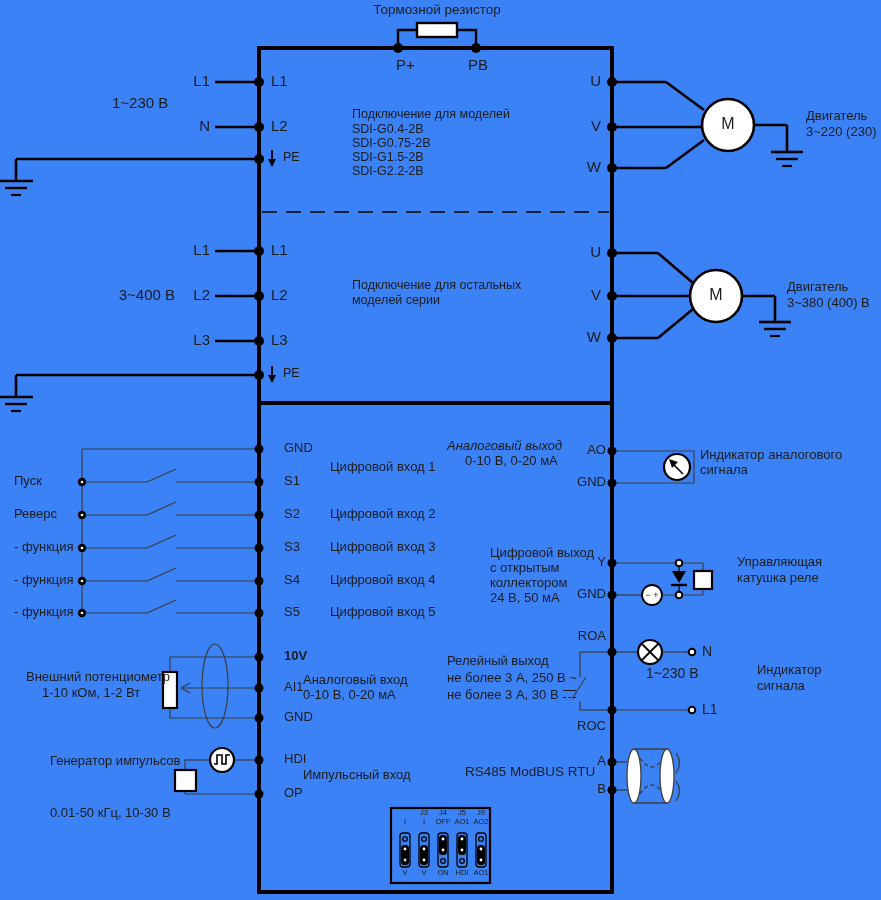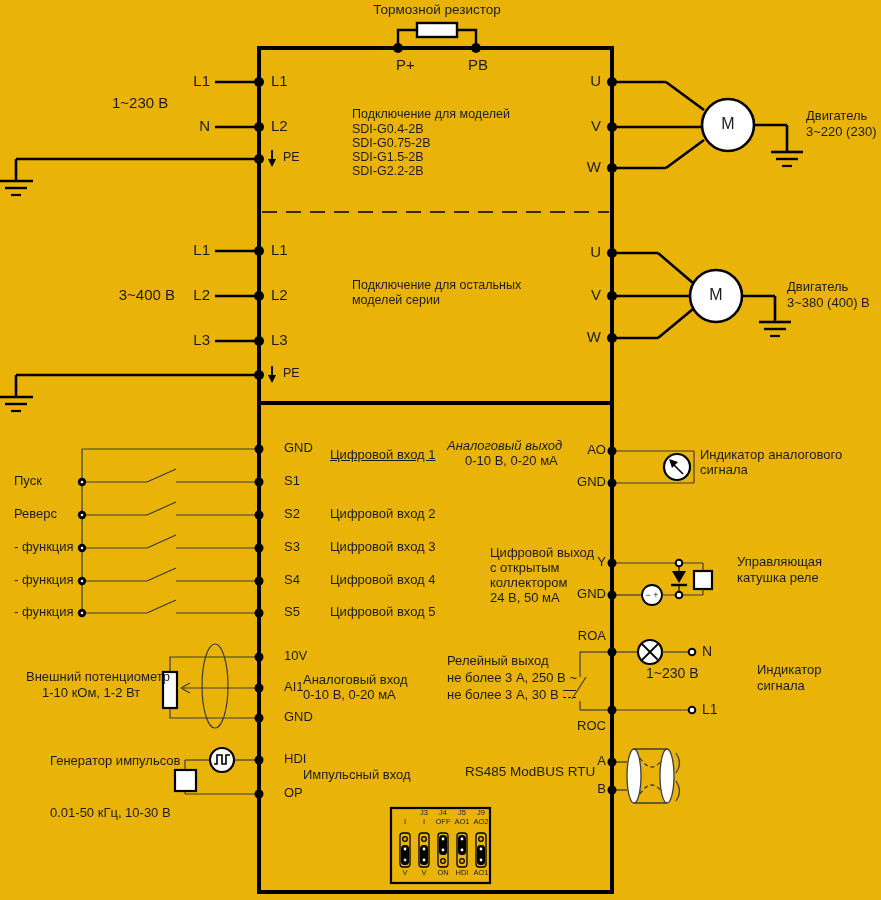--- a/index.html
+++ b/index.html
@@ -1,16 +1,16 @@
 <!DOCTYPE html>
 <html><head>
 <meta charset="utf-8">
 <style>
   html,body{margin:0;padding:0;background:#fff;}
-  #app{position:relative;width:881px;height:900px;background:#eab308;overflow:hidden;
+  #app{position:relative;width:881px;height:900px;background:#3b82f6;overflow:hidden;
        font-family:"Liberation Sans",sans-serif;color:#1c1c1c;}
   #app svg{position:absolute;left:0;top:0;}
   .lbl{position:absolute;font-size:13px;line-height:1.1;white-space:nowrap;color:#1c1c1c;}
   .ra{text-align:right;}
   .ca{text-align:center;}
   .f15{font-size:15px;}
   .f14{font-size:14px;}
   .f16{font-size:16px;}
   .f12{font-size:12.5px;}
   .f13s{font-size:13.5px;}
@@ -320,27 +320,27 @@
 <div class="lbl" style="left:14px;top:507px;">Реверс</div>
 <div class="lbl" style="left:14px;top:540px;">- функция -</div>
 <div class="lbl" style="left:14px;top:573px;">- функция -</div>
 <div class="lbl" style="left:14px;top:605px;">- функция -</div>
 <div class="lbl" style="left:284px;top:441px;">GND</div>
 <div class="lbl" style="left:284px;top:474px;">S1</div>
 <div class="lbl" style="left:284px;top:507px;">S2</div>
 <div class="lbl" style="left:284px;top:540px;">S3</div>
 <div class="lbl" style="left:284px;top:573px;">S4</div>
 <div class="lbl" style="left:284px;top:605px;">S5</div>
-<div class="lbl" style="left:330px;top:448px;text-decoration:underline;">Цифровой вход 1</div>
+<div class="lbl" style="left:330px;top:460px;">Цифровой вход 1</div>
 <div class="lbl" style="left:330px;top:507px;">Цифровой вход 2</div>
 <div class="lbl" style="left:330px;top:540px;">Цифровой вход 3</div>
 <div class="lbl" style="left:330px;top:573px;">Цифровой вход 4</div>
 <div class="lbl" style="left:330px;top:605px;">Цифровой вход 5</div>
 
-<div class="lbl" style="left:284px;top:649px;">10V</div>
+<div class="lbl" style="left:284px;top:649px;font-weight:bold;">10V</div>
 <div class="lbl" style="left:284px;top:680px;">AI1</div>
 <div class="lbl" style="left:284px;top:710px;">GND</div>
 <div class="lbl" style="left:303px;top:673px;">Аналоговый вход</div>
 <div class="lbl" style="left:303px;top:688px;">0-10 В, 0-20 мА</div>
 <div class="lbl" style="left:26px;top:670px;">Внешний потенциометр</div>
 <div class="lbl" style="left:42px;top:686px;">1-10 кОм, 1-2 Вт</div>
 
 <div class="lbl" style="left:284px;top:752px;">HDI</div>
 <div class="lbl" style="left:284px;top:786px;">OP</div>
 <div class="lbl" style="left:303px;top:768px;">Импульсный вход</div>

